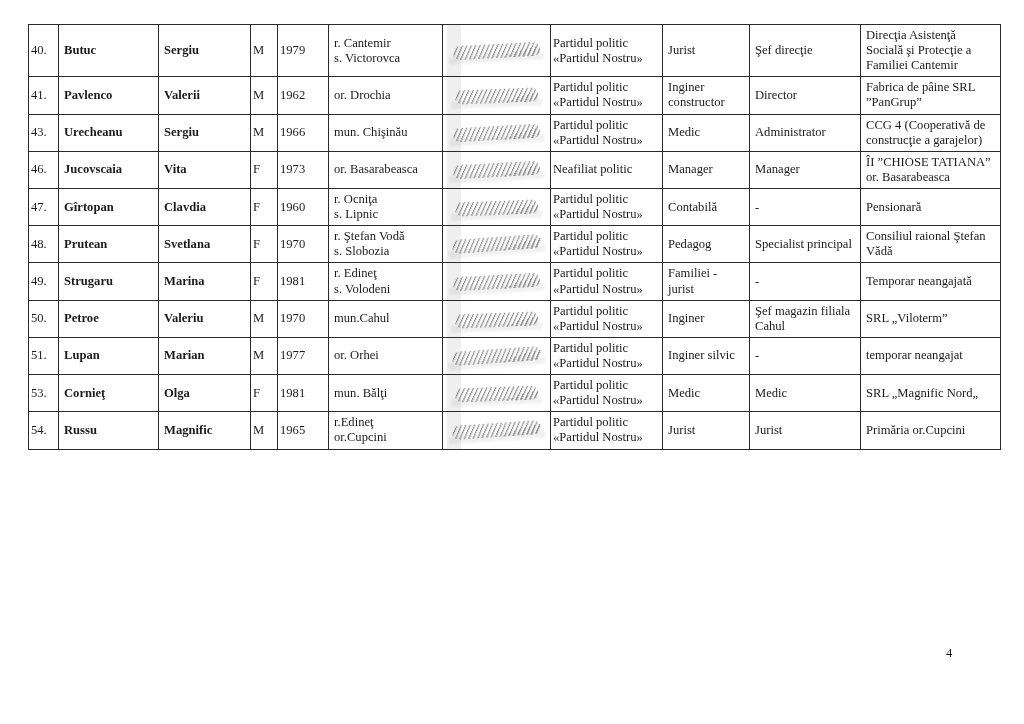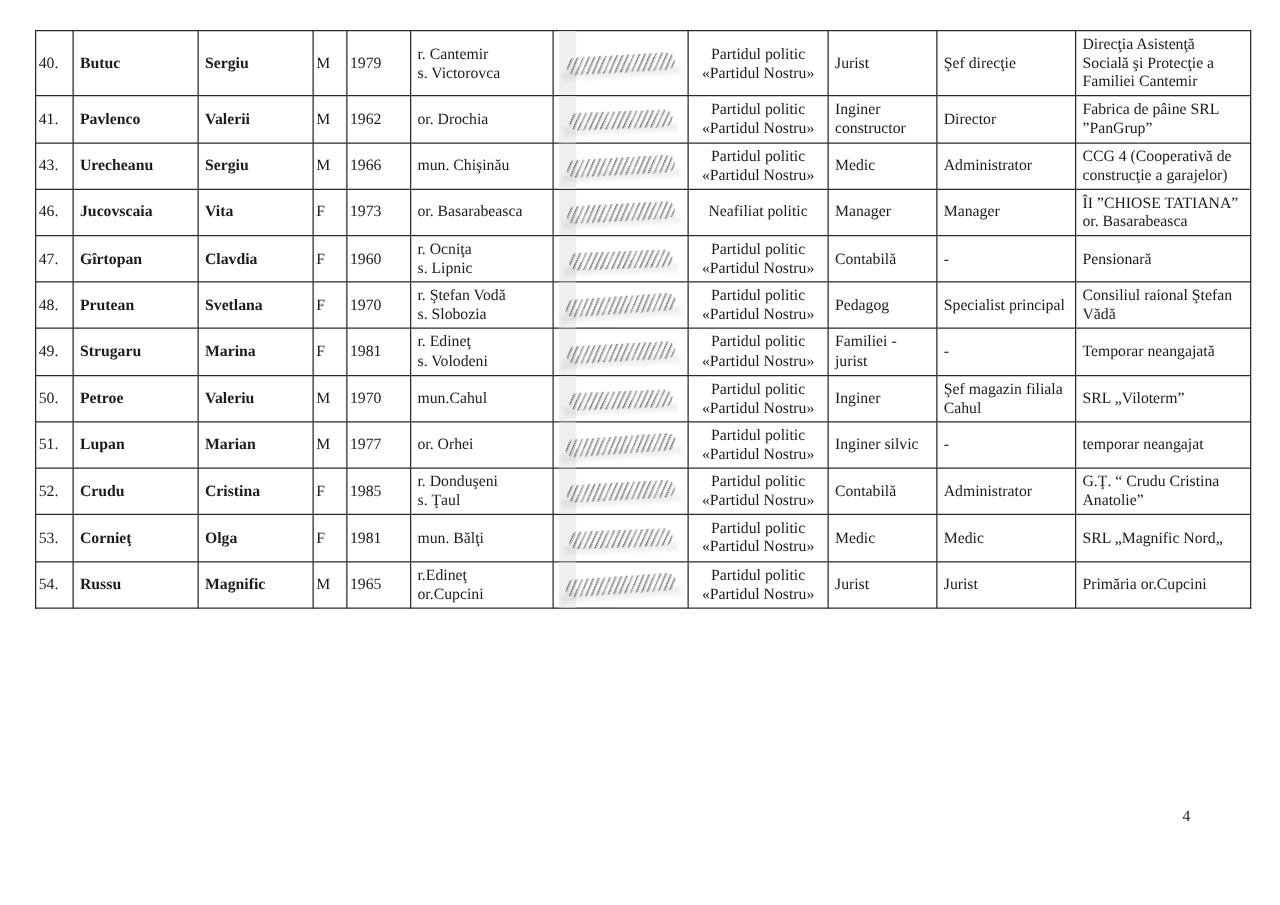--- a/index.html
+++ b/index.html
@@ -31,21 +31,21 @@
     border:1px solid var(--border);
     padding:3px 5px;
     font-size:12.6px;
     line-height:1.2;
     vertical-align:middle;
     white-space:pre-line;
     height:33px;
     overflow:hidden;
   }
   .col-index,.col-sex,.col-birth_year{text-align:left;padding-left:2px;padding-right:2px;}
-  .col-party{text-align:center;padding-left:2px;padding-right:2px;}
+  .col-party{padding-left:2px;padding-right:2px;}
   .col-surname,.col-given_name{vertical-align:middle;font-weight:bold;}
   .col-workplace{padding-right:4px;margin-top:46px;}
   
   .sig-cell{position:relative;padding:2px 4px;}
   .sig-cell::before{
     content:"";
     position:absolute;
     left:4px;top:-1px;bottom:-1px;
     width:14px;
     background:var(--sig-band);
@@ -213,34 +213,20 @@
           <td class="col-sex">M</td>
           <td class="col-birth_year">1977</td>
           <td class="col-residence">or. Orhei</td>
           <td class="col-signature sig-cell"><div class="sig-scribble v2"></div></td>
           <td class="col-party">Partidul politic «Partidul Nostru»</td>
           <td class="col-profession">Inginer silvic</td>
           <td class="col-position">-</td>
           <td class="col-workplace">temporar neangajat</td>
         </tr>
         <tr>
-          <td class="col-index">52.</td>
-          <td class="col-surname">Crudu</td>
-          <td class="col-given_name">Cristina</td>
-          <td class="col-sex">F</td>
-          <td class="col-birth_year">1985</td>
-          <td class="col-residence">r. Donduşeni
-s. Ţaul</td>
-          <td class="col-signature sig-cell"><div class="sig-scribble v0"></div></td>
-          <td class="col-party">Partidul politic «Partidul Nostru»</td>
-          <td class="col-profession">Contabilă</td>
-          <td class="col-position">Administrator</td>
-          <td class="col-workplace">G.Ţ. “ Crudu Cristina Anatolie”</td>
-        </tr>
-        <tr>
           <td class="col-index">53.</td>
           <td class="col-surname">Cornieţ</td>
           <td class="col-given_name">Olga</td>
           <td class="col-sex">F</td>
           <td class="col-birth_year">1981</td>
           <td class="col-residence">mun. Bălţi</td>
           <td class="col-signature sig-cell"><div class="sig-scribble v1"></div></td>
           <td class="col-party">Partidul politic «Partidul Nostru»</td>
           <td class="col-profession">Medic</td>
           <td class="col-position">Medic</td>

